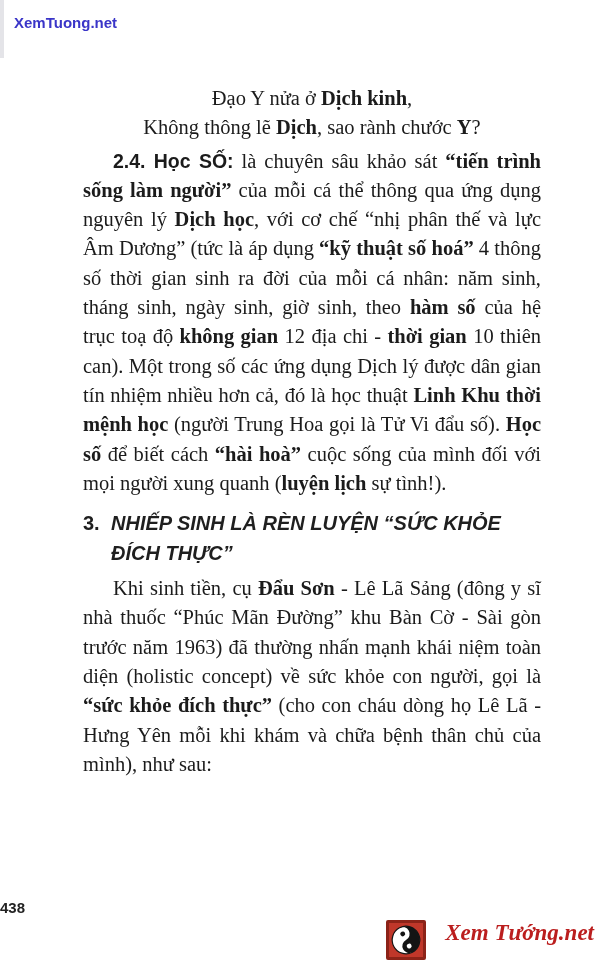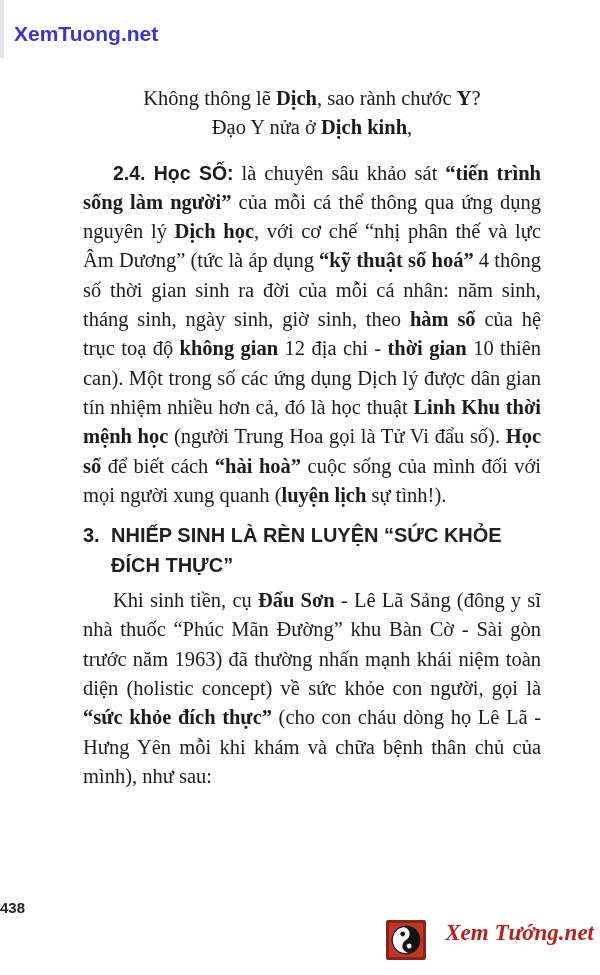--- a/index.html
+++ b/index.html
@@ -9,54 +9,54 @@
     font-family: "Liberation Serif", serif;
     position: relative;
     overflow: hidden;
   }
   .edge-artifact {
     position: absolute; left: 0; top: 0;
     width: 4px; height: 58px;
     background: #e4e4e8;
   }
   .site-link {
-    position: absolute; left: 14px; top: 22px;
+    position: absolute; left: 14px; top: 14px;
     font-family: "Liberation Sans", sans-serif;
-    font-size: 21px; font-weight: 700;
+    font-size: 15px; font-weight: 700;
     color: #3a35c8;
     text-decoration: none;
     cursor: pointer;
   }
   .text-block {
     position: absolute; left: 83px; top: 84px;
     width: 458px;
     font-size: 20.5px; line-height: 29.3px;
     color: #1b1b1b;
     text-align: justify;
   }
   .para { margin: 0; }
   .indent { text-indent: 30px; }
-  .gap-top { margin-top: 16px; }
+  .gap-top { margin-top: 4px; }
   .verse { margin: 0; text-align: center; }
   .b { font-weight: 700; }
   .sans {
     font-family: "Liberation Sans", sans-serif;
     font-size: 19.5px;
   }
   .heading {
     display: flex;
     margin: 10px 0 6px 0;
     font-family: "Liberation Sans", sans-serif;
     font-weight: 700;
     font-size: 20px; line-height: 30px;
     color: #1f1f1f;
     text-align: left;
   }
   .hnum { flex: none; width: 28px; }
-  .htext { flex: 1; }
+  .htext { flex: 1; font-style: italic; }
   .page-number {
     position: absolute; left: 0; right: 0; top: 899px;
     font-family: "Liberation Sans", sans-serif;
     font-weight: 700; font-size: 15px;
     color: #222222;
   }
   .logo {
     position: absolute; right: 6px; top: 920px;
     display: flex; 
     gap: 19px;
@@ -81,22 +81,22 @@
   }
 </style>
 </head>
 <body>
 
 <div class="edge-artifact"></div>
 
 <a class="site-link">XemTuong.net</a>
 
 <div class="text-block">
+  <p class="verse"><span>Đạo Y nửa ở </span><span class="b">Dịch kinh</span><span>,</span></p>
   <p class="verse"><span>Không thông lẽ </span><span class="b">Dịch</span><span>, sao rành chước </span><span class="b">Y</span><span>?</span></p>
-  <p class="verse"><span>Đạo Y nửa ở </span><span class="b">Dịch kinh</span><span>,</span></p>
   <p class="para indent gap-top"><span class="b sans">2.4. Học SỐ:</span><span> là chuyên sâu khảo sát </span><span class="b">“tiến trình sống làm người”</span><span> của mỗi cá thể thông qua ứng dụng nguyên lý </span><span class="b">Dịch học</span><span>, với cơ chế “nhị phân thế và lực Âm Dương” (tức là áp dụng </span><span class="b">“kỹ thuật số hoá”</span><span> 4 thông số thời gian sinh ra đời của mỗi cá nhân: năm sinh, tháng sinh, ngày sinh, giờ sinh, theo </span><span class="b">hàm số</span><span> của hệ trục toạ độ </span><span class="b">không gian</span><span> 12 địa chi - </span><span class="b">thời gian</span><span> 10 thiên can). Một trong số các ứng dụng Dịch lý được dân gian tín nhiệm nhiều hơn cả, đó là học thuật </span><span class="b">Linh Khu thời mệnh học</span><span> (người Trung Hoa gọi là Tử Vi đẩu số). </span><span class="b">Học số</span><span> để biết cách </span><span class="b">“hài hoà”</span><span> cuộc sống của mình đối với mọi người xung quanh (</span><span class="b">luyện lịch</span><span> sự tình!).</span></p>
   <div class="heading">
     <span class="hnum">3.</span>
     <span class="htext">NHIẾP SINH LÀ RÈN LUYỆN “SỨC KHỎE ĐÍCH THỰC”</span>
   </div>
   <p class="para indent"><span>Khi sinh tiền, cụ </span><span class="b">Đẩu Sơn</span><span> - Lê Lã Sảng (đông y sĩ nhà thuốc “Phúc Mãn Đường” khu Bàn Cờ - Sài gòn trước năm 1963) đã thường nhấn mạnh khái niệm toàn diện (holistic concept) về sức khỏe con người, gọi là </span><span class="b">“sức khỏe đích thực”</span><span> (cho con cháu dòng họ Lê Lã - Hưng Yên mỗi khi khám và chữa bệnh thân chủ của mình), như sau:</span></p>
 </div>
 
 <div class="page-number">438</div>
 

